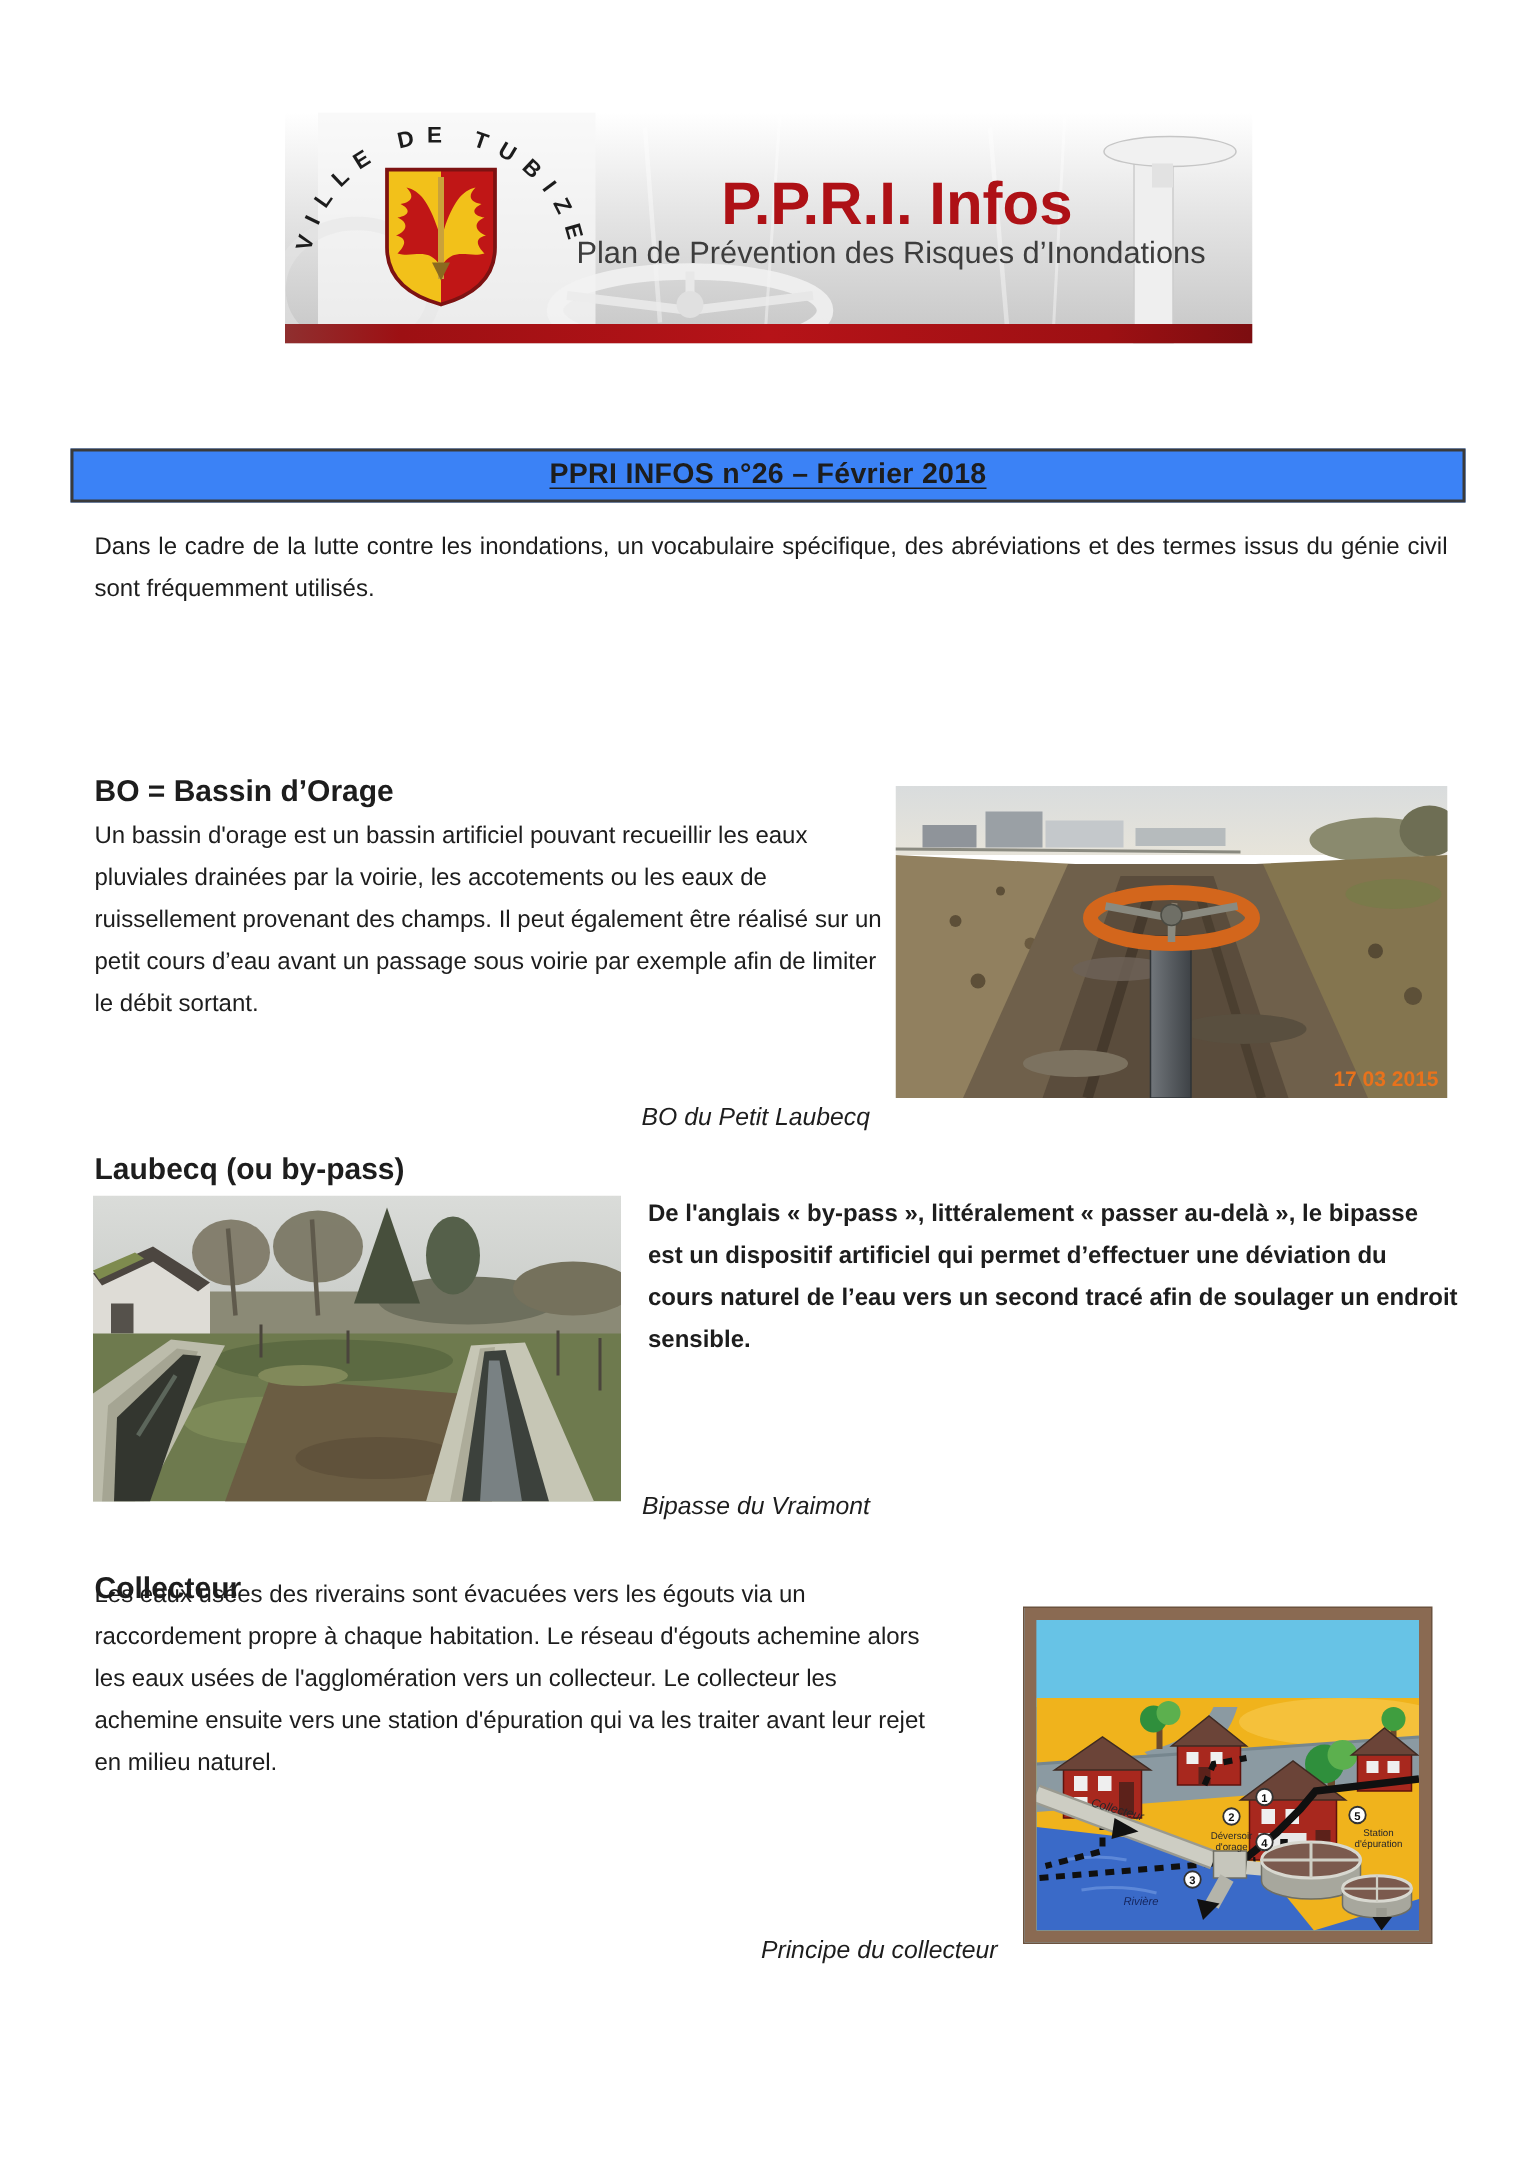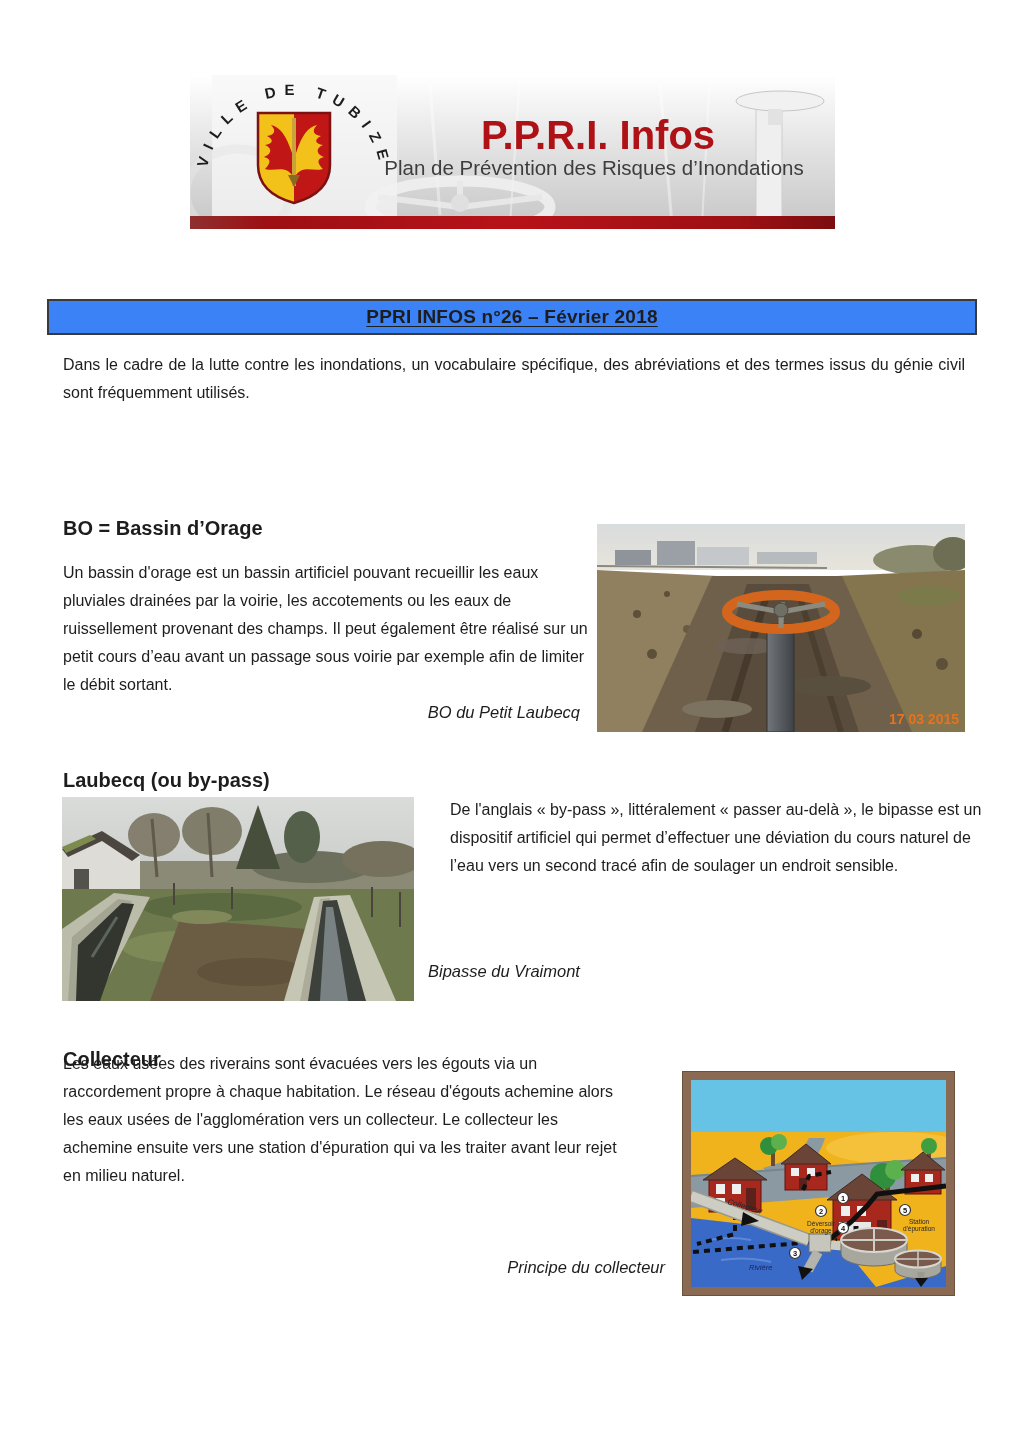--- a/index.html
+++ b/index.html
@@ -16,27 +16,27 @@
     display:flex;align-items:center;justify-content:center;background:#3b82f6;margin-top:16px;
   }
   .masthead span{
     font-size:19px;font-weight:bold;text-decoration:underline;
     text-underline-offset:3px;letter-spacing:.2px;
   }
   
   .para{font-size:16px;line-height:28px;}
   .intro{left:63px;top:351px;width:902px;text-align:justify;}
   .heading{font-weight:bold;font-size:20px;}
-  .caption{font-style:italic;font-size:16.5px;}
-  .bo-body{left:63px;top:544px;width:525px;margin-top:15px;}
+  .caption{font-style:italic;font-size:16.5px;margin-top:33px;}
+  .bo-body{left:63px;top:544px;width:525px;}
   .bo-caption{left:280px;top:703px;width:300px;text-align:right;}
   .bo-photo{left:597px;top:524px;width:368px;height:208px;}
   .bp-heading{left:63px;top:769px;}
   .bp-photo{left:62px;top:797px;width:352px;height:204px;}
-  .bp-body{left:450px;top:796px;width:540px;}
+  .bp-body{left:432px;top:796px;width:540px;font-weight:bold;}
   .bp-caption{left:428px;top:962px;width:300px;}
   .col-heading{left:63px;top:1048px;}
   .col-body{left:63px;top:1050px;width:562px;}
   .col-caption{left:365px;top:1258px;width:300px;text-align:right;}
   .col-illu{
     left:683px;top:1072px;width:255px;height:207px;
     border:8px solid #8a6a52;outline:1px solid #6b523e;background:#67c3e6;
   }
   .bo-heading{left:63px;top:517px;}
   svg{display:block;}

